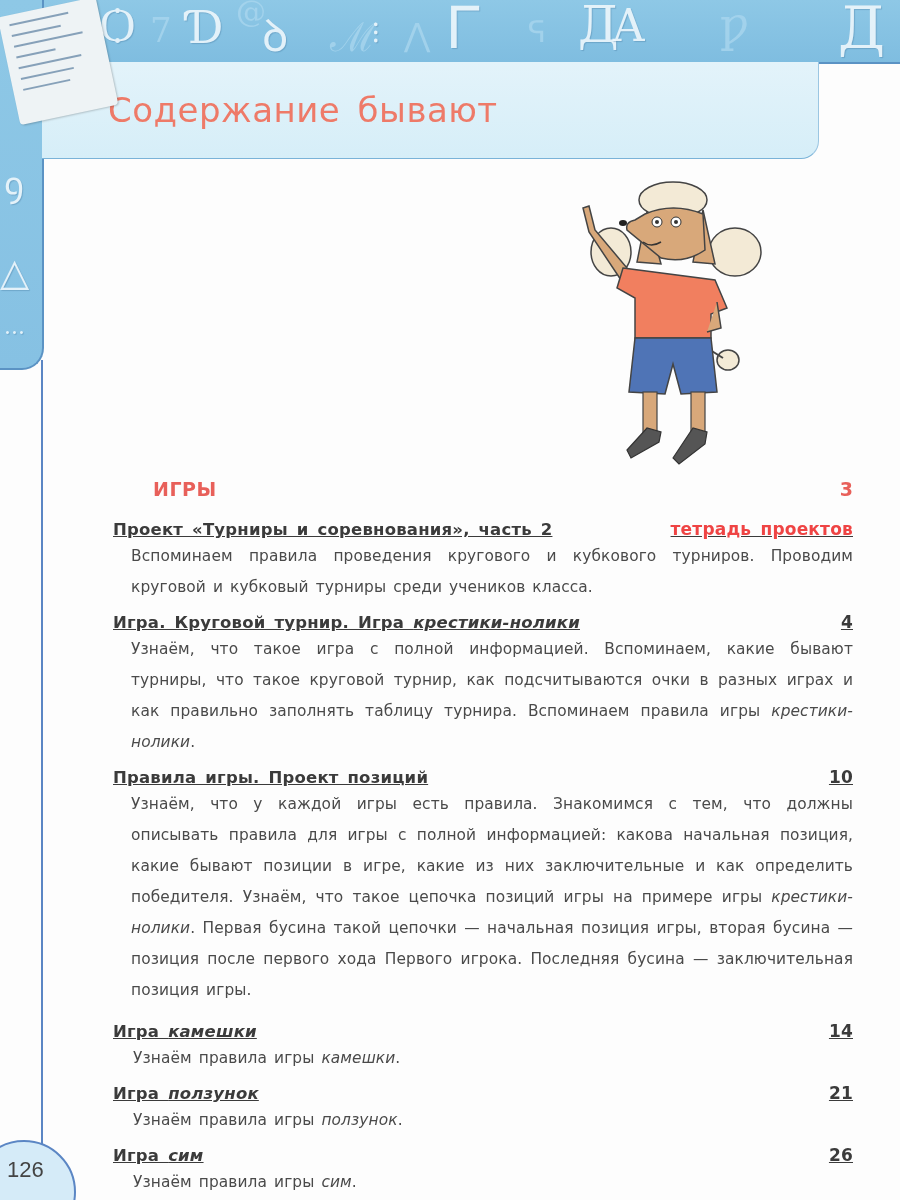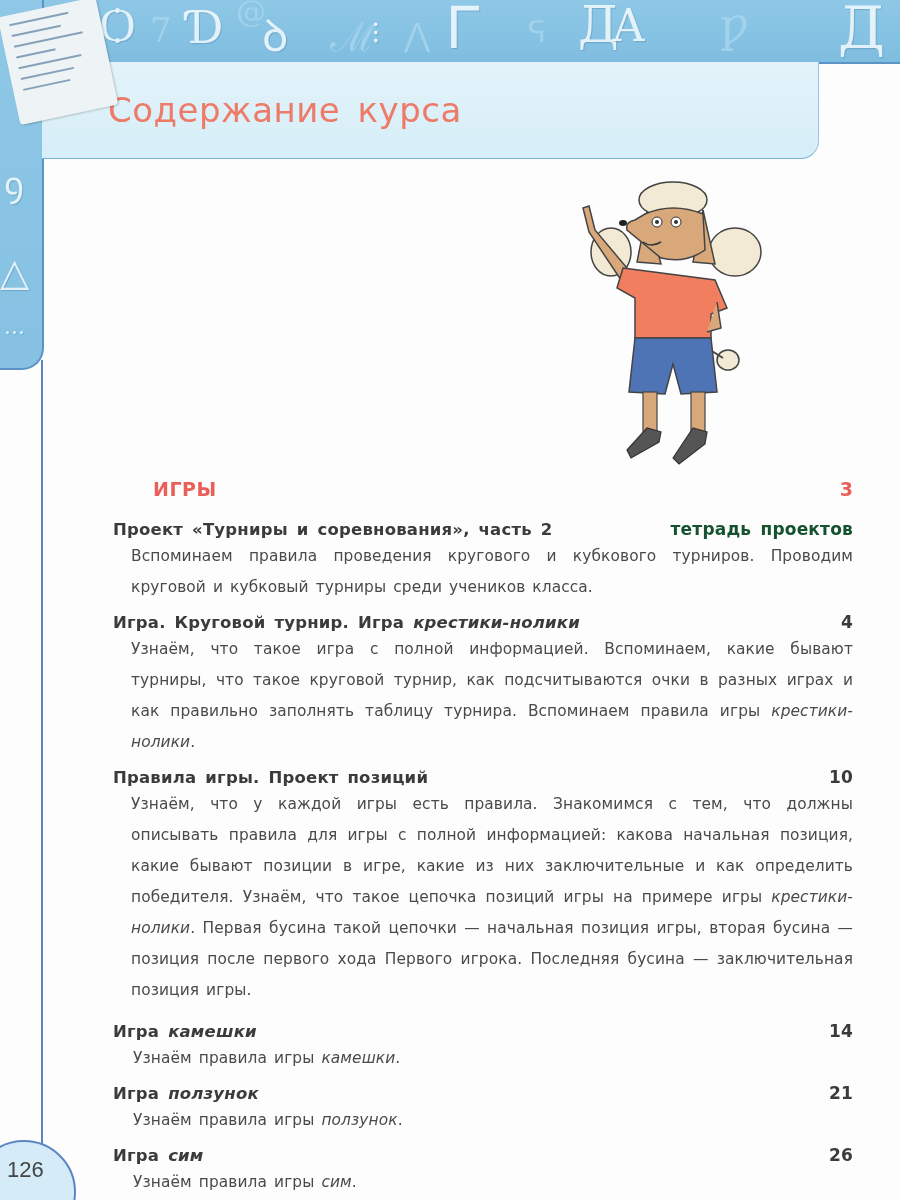--- a/index.html
+++ b/index.html
@@ -64,25 +64,25 @@
       display: flex; justify-content: space-between; align-items: baseline;
       height: 40px;
       margin-left: 40px;
     }
     .section-title { color: #e8605a; font-size: 19px; font-weight: bold; letter-spacing: .5px; }
     .section-page { color: #e8605a; font-size: 19px; font-weight: bold; }
     .entry { margin-top: 0; }
     .entry-head {
       display: flex; justify-content: space-between; align-items: baseline;
       font-size: 16.5px; font-weight: bold; color: #3b3b3b; line-height: 22px;
-      letter-spacing: 0.2px; word-spacing: 3px;
+      letter-spacing: 0.2px; word-spacing: 3px; text-decoration: underline;
     }
     .entry-head i { font-style: italic; }
     .entry-page { font-weight: bold; font-size: 17px; }
-    .entry-page.link { color: #14532d; font-weight: bold; word-spacing: 3px; }
+    .entry-page.link { color: #ef4444; font-weight: bold; word-spacing: 3px; }
     .entry-desc {
       margin: 0 0 0 18px; font-size: 15.4px; line-height: 31px; color: #4a4a4a;
       text-align: justify; font-weight: normal; letter-spacing: 0.1px; word-spacing: 2px;
     }
     .entry-desc.short { margin-left: 20px; }
     .gap1 { height: 8px; }
     .gap2 { height: 14px; }
     
     .page-badge {
       position: absolute; left: -28px; top: 1140px; width: 100px; height: 100px;
@@ -124,21 +124,21 @@
   <div class="ln" style="width:50px"></div>
   <div class="ln" style="width:70px"></div>
   <div class="ln" style="width:40px"></div>
   <div class="ln" style="width:64px"></div>
   <div class="ln" style="width:54px"></div>
   <div class="ln" style="width:48px"></div>
 </div>
 <div class="left-rule"></div>
 
 <div class="title-panel"></div>
-<h1 class="page-title">Содержание курса</h1>
+<h1 class="page-title">Содержание бывают</h1>
 
 <svg class="mascot" viewBox="0 0 215 290">
 
   <g fill="#f3ead6" stroke="#444" stroke-width="1.5">
     <ellipse cx="108" cy="20" rx="34" ry="18"></ellipse>
     <ellipse cx="170" cy="72" rx="26" ry="24"></ellipse>
     <ellipse cx="46" cy="72" rx="20" ry="24"></ellipse>
     <ellipse cx="163" cy="180" rx="11" ry="10"></ellipse>
   </g>
 

